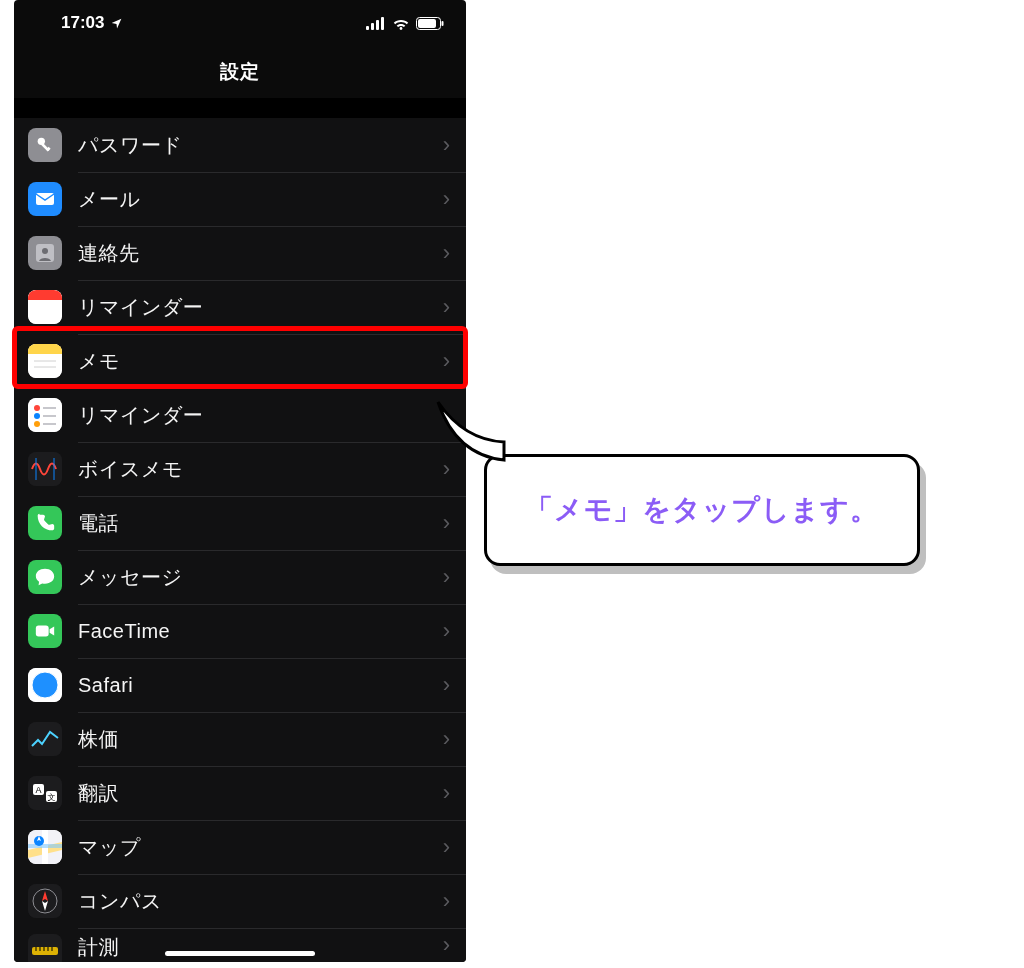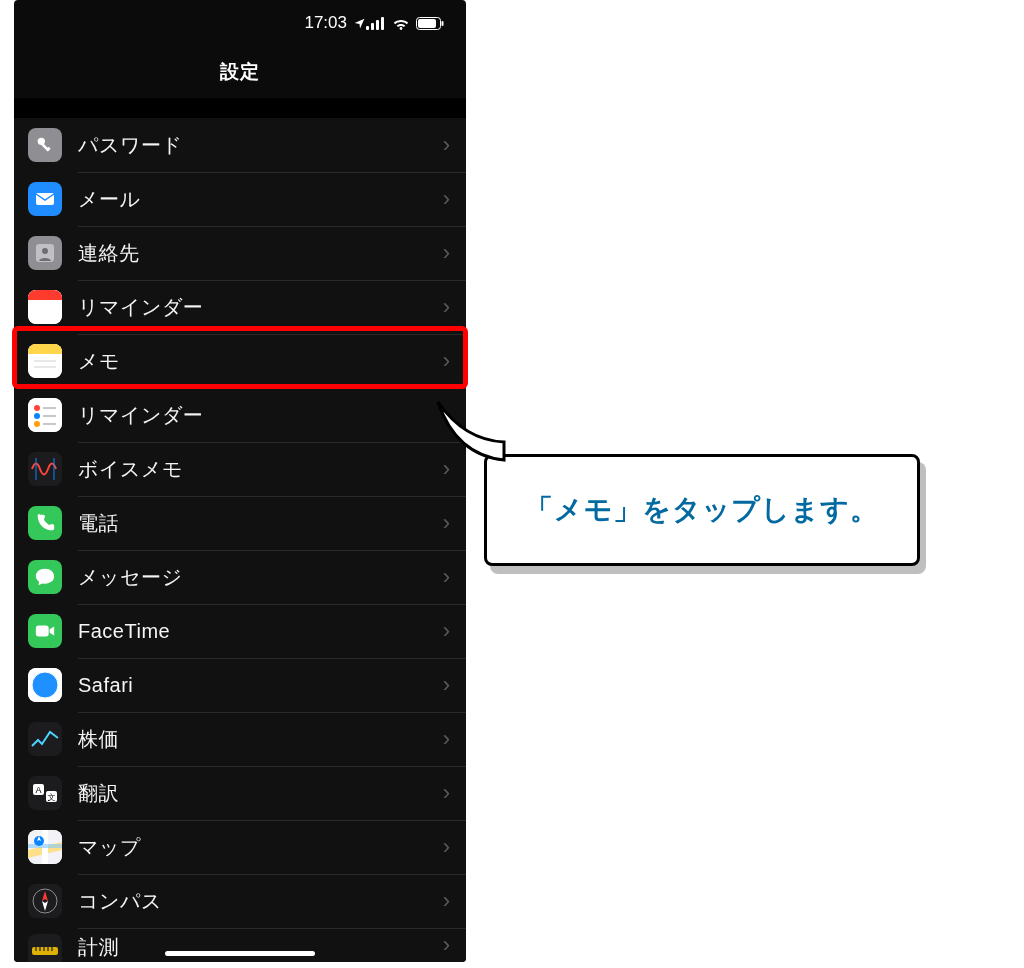--- a/index.html
+++ b/index.html
@@ -20,25 +20,26 @@
     background: #0b0b0b;
     color: #fff;
     border-radius: 4px;
     overflow: hidden;
   }
   
   .status {
     height: 46px;
     display: flex;
     align-items: center;
-    justify-content: flex-end;
+    justify-content: space-between;
     padding: 0 22px 0 28px;
     font-size: 17px;
-    font-weight: 400;
+    font-weight: 700;
     color: #fff;
+    margin-left: 19px;
   }
   .status-left { display:flex; align-items:center; gap:6px;}
   .status-right { display:flex; align-items:center; gap:6px;}
   .signal-icon, .wifi-icon, .battery-icon, .loc-icon { display:inline-flex; }
   
   .nav {
     height: 52px;
     display:flex; align-items:center; justify-content:center;
     font-size: 19px;
     font-weight: 600;
@@ -86,25 +87,25 @@
     position:absolute;
     border: 5px solid #ff0000;
     border-radius: 6px;
     pointer-events: none;
   }
   
   .callout {
     position:absolute;
     background:#fff;
     border:3px solid #000;
-    border-radius: 8px;
+    border-radius: 16px;
     padding: 34px 38px;
     font-size: 28px;
     font-weight: 700;
-    color:#0369a1;
+    color:#8b5cf6;
     box-shadow: 6px 8px 0 rgba(0,0,0,0.25);
     letter-spacing: 1px;
     white-space: nowrap;
   }
   .callout-tail {
     position:absolute;
     width:0;height:0;
   }
   .callout-tail svg { display:block; }
   

